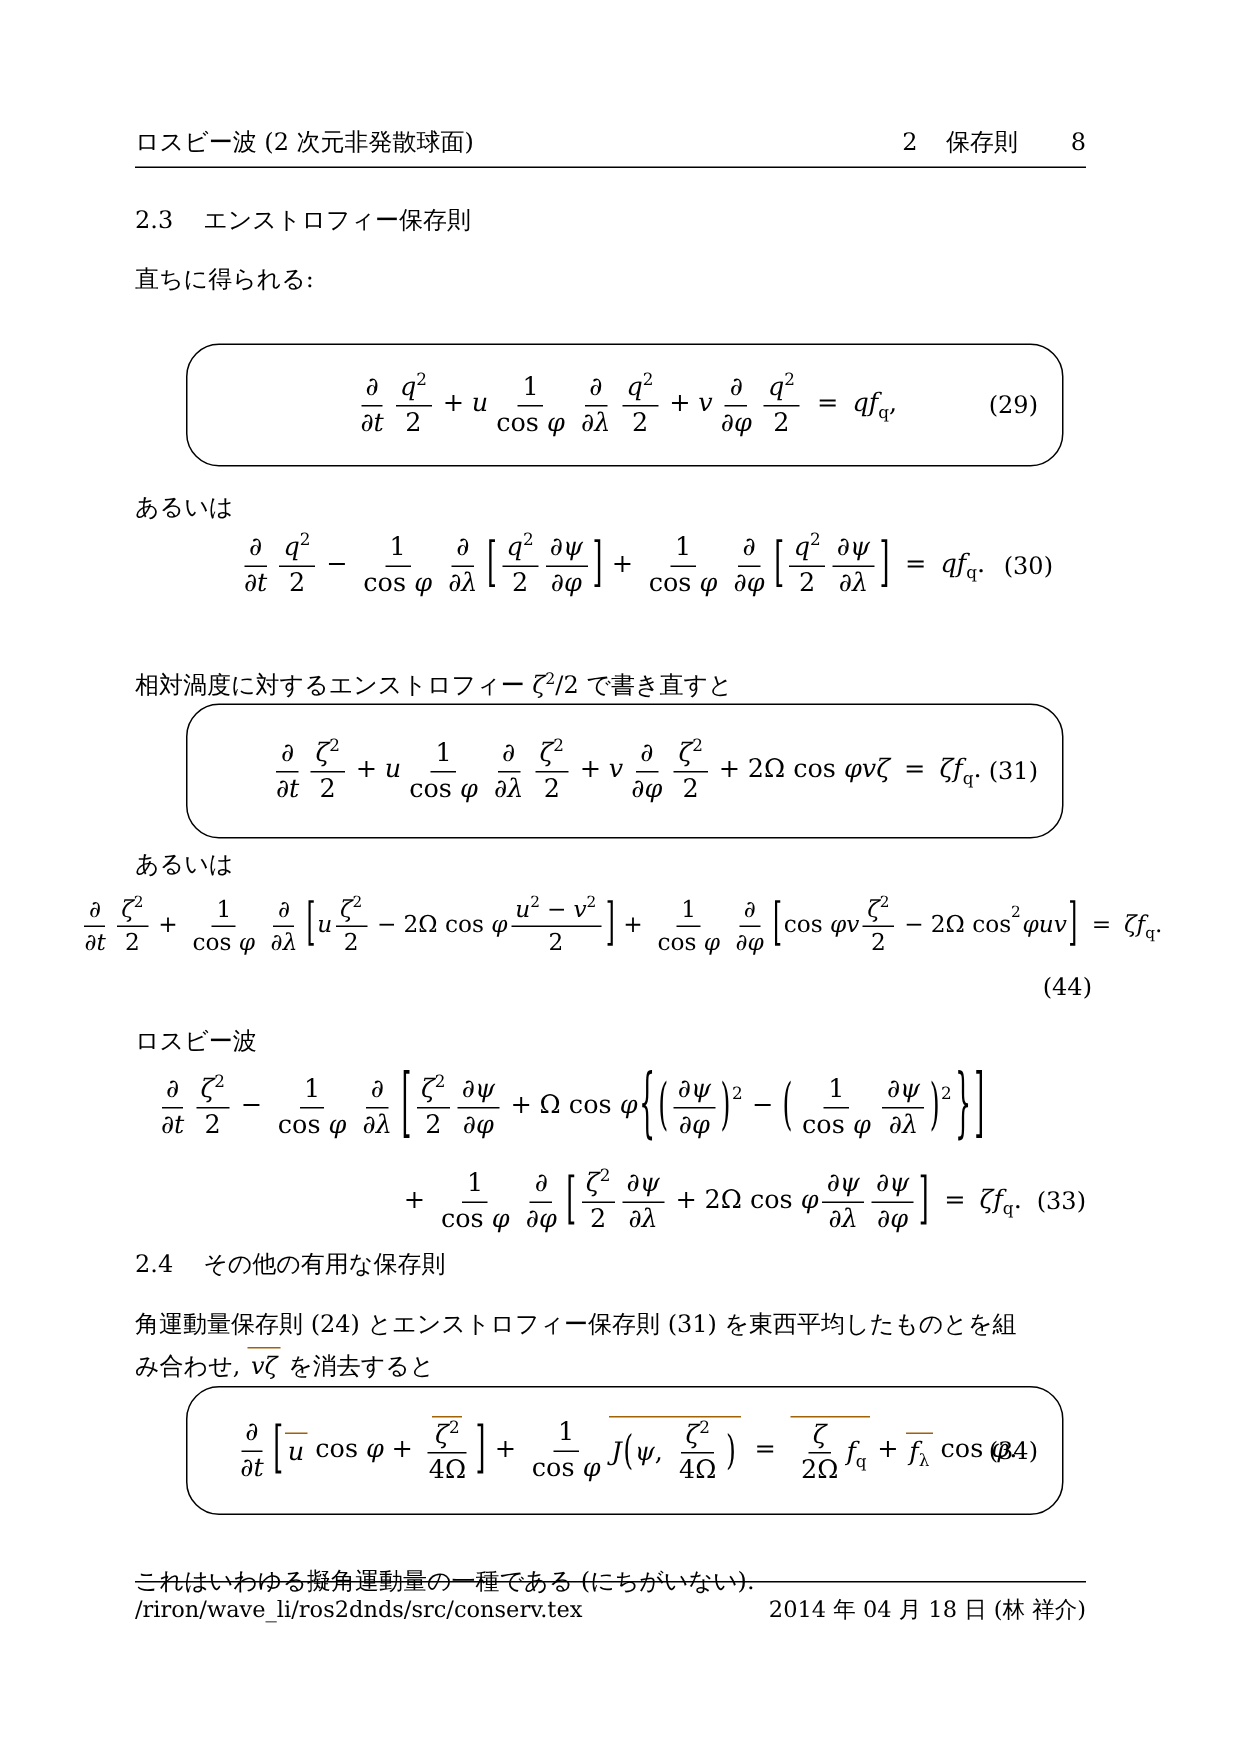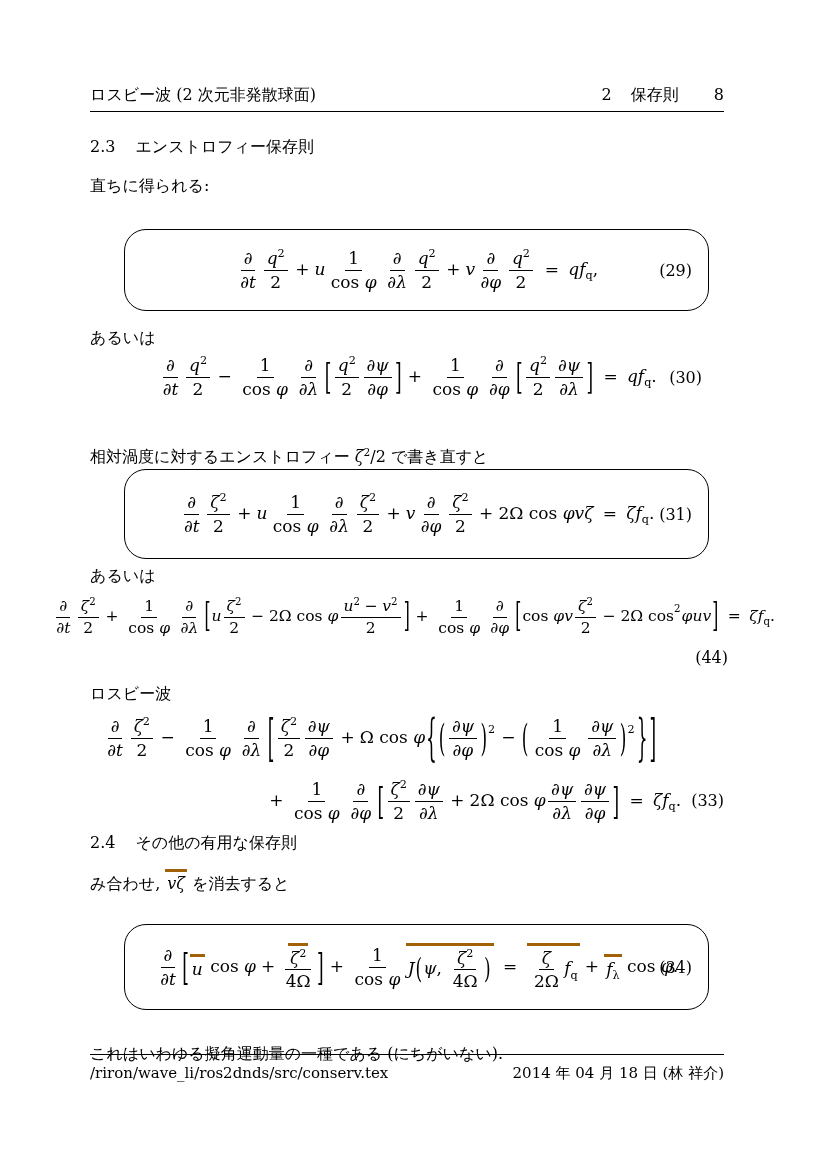--- a/index.html
+++ b/index.html
@@ -39,21 +39,21 @@
   .m-o{margin:0 0.3em;white-space:pre;}
   .m-e{margin:0 0.55em;white-space:pre;}
   .m-g{display:inline-block;white-space:nowrap;}
   .m-sup{font-size:66%;vertical-align:super;line-height:0;}
   .m-sub{font-size:66%;vertical-align:sub;line-height:0;}
   .eqrow > .m-sup{transform:translateY(-0.75em);vertical-align:baseline;margin-right:0.1em;}
   .m-f{display:inline-flex;flex-direction:column;align-items:center;text-align:center;
        vertical-align:middle;margin:0 0.14em;line-height:1.2;}
   .m-n{padding:0 3px 1px;border-bottom:1px solid #000;}
   .m-d{padding:1px 3px 0;}
-  .m-ol{display:inline-block;border-top:3px solid #a16207;padding:2px 2px 0;line-height:1.2;}
+  .m-ol{display:inline-block;border-top:1px solid #a16207;padding:2px 2px 0;line-height:1.2;}
   .m-b{display:inline-block;line-height:1;vertical-align:middle;margin:0 1px;}
 </style>
 </head>
 <body>
 
 <div class="page">
 
   <div class="header-row">
     <span class="header-left">ロスビー波 (2 次元非発散球面)</span>
     <span class="header-right">
@@ -361,20 +361,21 @@
         <span class="m-g"><span class="m-i">ζf</span><span class="m-sub">q</span><span class="m-r">.</span></span>
       </span>
     <span class="eqnum-inline">(33)</span>
   </div>
 
   <div class="sec-heading" style="top:833px;">
     <span class="sec-num">2.4</span><span>その他の有用な保存則</span>
   </div>
 
   <div class="para" style="top:869px;">
+    <div class="jline">角運動量保存則 (24) とエンストロフィー保存則 (31) を東西平均したものとを組</div>
     <div class="jline">み合わせ, <span class="math-inline"><span class="m-ol"><span class="m-i">vζ</span></span></span> を消去すると</div>
   </div>
 
   <div class="roundbox" style="top:924px;height:84px;">
     <div class="boxeq">
         <span class="m-f">
           <span class="m-n"><span class="m-i">∂</span></span>
           <span class="m-d"><span class="m-i">∂t</span></span>
         </span>
         <span class="m-b" style="transform: scaleY(2.2);">[</span>

